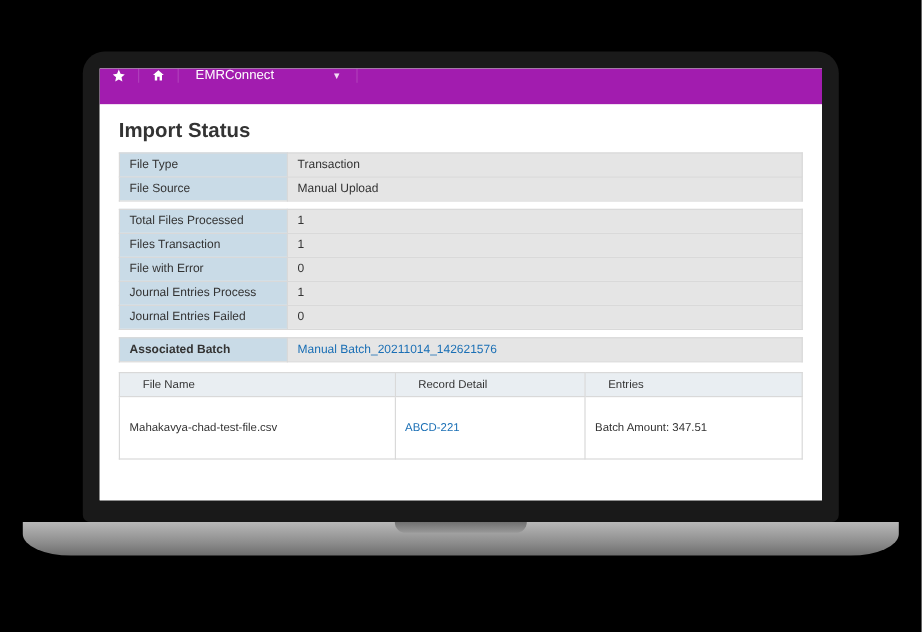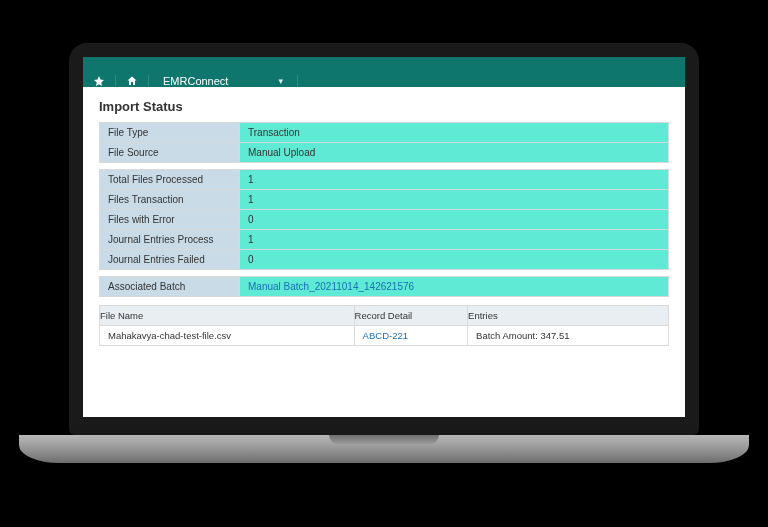--- a/index.html
+++ b/index.html
@@ -43,25 +43,25 @@
     content: "";
     position: absolute;
     top: 0; left: 50%;
     transform: translateX(-50%);
     width: 110px; height: 9px;
     background: linear-gradient(#707070, #999);
     border-radius: 0 0 10px 10px;
   }
   
   .topbar {
-    background: #0f766e;
+    background: #a21caf;
     color: #fff;
     height: 30px;
     display: flex;
-    align-items: flex-end;
+    align-items: flex-start;
     font-size: 11px;
   }
   .topbar .tb-btn {
     display: flex;
     align-items: center;
     justify-content: center;
     padding: 0 10px;
     border-right: 1px solid rgba(255,255,255,0.15);
     cursor: pointer;
   }
@@ -77,21 +77,21 @@
   .content {
     padding: 12px 16px;
     font-size: 10px;
     color: #333;
     background: #fff;
     height: calc(100% - 30px);
     overflow: auto;
   }
   .page-title {
     font-weight: bold;
-    font-size: 13px;
+    font-size: 17px;
     margin-bottom: 8px;
     color: #333;
   }
   .section-title {
     font-weight: bold;
     font-size: 10.5px;
     color: #333;
     margin: 8px 0 4px 0;
   }
   table.kv {
@@ -103,42 +103,42 @@
     border: 1px solid #d9d9d9;
     padding: 4px 8px;
     height: 18px;
   }
   table.kv td.k {
     background: #c9dbe7;
     width: 140px;
     color: #333;
   }
   table.kv td.v {
-    background: #5eead4;
-    color: #333;
-  }
-  .assoc-row td.k { background: #c9dbe7; }
+    background: #e5e5e5;
+    color: #333;
+  }
+  .assoc-row td.k { background: #c9dbe7; font-weight: bold; }
   .link { color: #1a6fb5; cursor: pointer; }
   table.records {
     border-collapse: collapse;
     width: 100%;
     font-size: 9.5px;
     margin-top: 2px;
   }
   table.records th {
     background: #e9eef2;
     border: 1px solid #d9d9d9;
     text-align: left;
-    padding: 4px 0;
+    padding: 4px 19px;
     font-weight: normal;
     color: #333;
   }
   table.records td {
     border: 1px solid #d9d9d9;
-    padding: 4px 8px;
+    padding: 20px 8px;
     background: #fff;
     color: #333;
   }
   .spacer { height: 6px; }
   svg.icon { width: 12px; height: 12px; fill: #fff; display: block; }
 </style>
 </head>
 <body>
 
 <div class="laptop">
@@ -184,21 +184,21 @@
           <tbody>
               <tr>
             <td class="k">Total Files Processed</td>
             <td class="v">1</td>
           </tr>
           <tr>
             <td class="k">Files Transaction</td>
             <td class="v">1</td>
           </tr>
           <tr>
-            <td class="k">Files with Error</td>
+            <td class="k">File with Error</td>
             <td class="v">0</td>
           </tr>
           <tr>
             <td class="k">Journal Entries Process</td>
             <td class="v">1</td>
           </tr>
           <tr>
             <td class="k">Journal Entries Failed</td>
             <td class="v">0</td>
           </tr>

